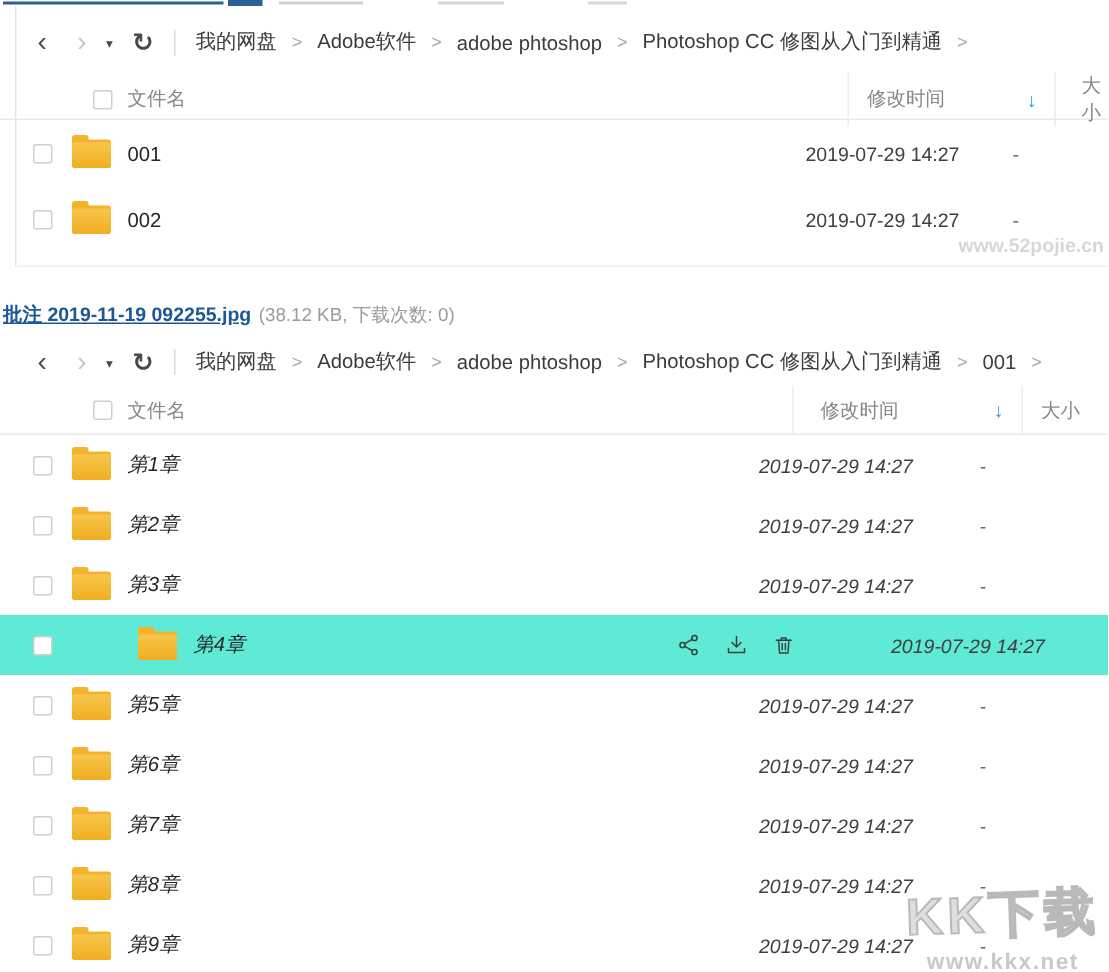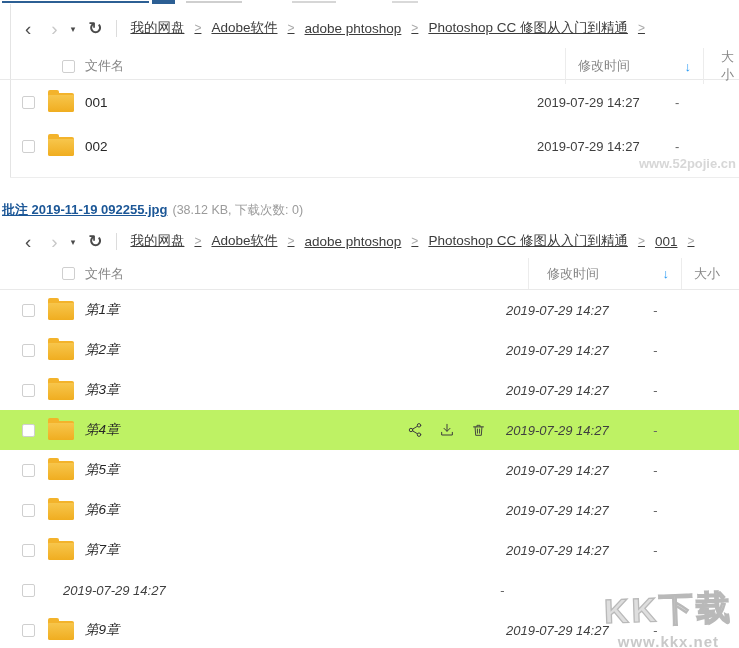--- a/index.html
+++ b/index.html
@@ -25,41 +25,41 @@
 
   .toolbar { position:absolute; left:0; width:739px; display:flex; align-items:center; padding-left:25px; }
   #panel-top .toolbar { top:0; height:38px; padding-top:6px; }
   #panel-bottom .toolbar { top:4px; height:26px; }
   .nav-btn { background:none; border:none; cursor:pointer; font-family:inherit; line-height:1; padding:0; }
   .nav-back { font-size:19px; color:#4d4d4d; }
   .nav-fwd  { font-size:19px; color:#c8c8c8; margin-left:20px; }
   .nav-caret{ font-size:9px;  color:#4a4a4a; margin-left:13px; padding-top:2px; }
   .nav-refresh{ font-size:17px; color:#4a4a4a; margin-left:13px; font-weight:bold; }
   .tb-divider { width:1px; height:17px; background:#dcdcdc; margin:0 13px 0 14px; }
-  .breadcrumb { display:flex; align-items:center; font-size:13.5px; color:#3c3c3c; white-space:nowrap;text-decoration:underline; }
+  .breadcrumb { display:flex; align-items:center; font-size:13.5px; color:#3c3c3c; white-space:nowrap; }
   .crumb { cursor:pointer; }
   .crumb-sep { color:#a8a8a8; font-size:12px; margin:0 10px; }
 
   .thead { position:absolute; left:0; width:739px; height:32px; display:grid; align-items:center;
            border-bottom:1px solid #e9e9e9; color:#878787; font-size:13px;padding-left:40px; }
   #panel-top .thead { top:42px; grid-template-columns:45px 480px 138px 1fr; }
   #panel-bottom .thead { top:34px; grid-template-columns:45px 443px 153px 1fr; }
   .th-time { display:flex; align-items:center; height:100%; border-left:1px solid #ececec; }
   #panel-top .th-time { padding-left:12px; }
   #panel-bottom .th-time { padding-left:18px; }
   .sort-arrow { margin-left:auto; margin-right:12px; color:#2196f3; font-size:13px; font-weight:bold; cursor:pointer; }
   .th-size { height:100%; display:flex; align-items:center; border-left:1px solid #ececec; padding-left:12px;text-align:center; }
 
   .rows { position:absolute; left:0; width:739px; }
   #panel-top .rows { top:74px; }
   #panel-bottom .rows { top:66px; }
   .row { display:grid; align-items:center; width:739px; }
   #panel-top .row { grid-template-columns:45px 480px 138px 1fr; height:44px; }
   #panel-bottom .row { grid-template-columns:45px 443px 153px 1fr; height:40px;font-style:italic; }
-  .row.highlight { background:#bef264; }
+  .row.highlight { background:#5eead4;gap:44px; }
   .cell-check { padding-left:22px; display:flex; align-items:center; }
   .checkbox { width:13px; height:13px; border:1px solid #cfcfcf; border-radius:2px; background:#fff; display:inline-block; cursor:pointer; }
   .cell-name { display:flex; align-items:center; height:100%; }
   .fname { font-size:13.5px; color:#262626; margin-left:11px; cursor:pointer; }
   .cell-time { font-size:13px; color:#3f3f3f; }
   #panel-top .cell-time { padding-left:12px; }
   #panel-bottom .cell-time { padding-left:18px; }
   .cell-size { font-size:13px; color:#666; padding-left:12px; }
 
   
@@ -309,20 +309,24 @@
             <span class="folder"></span>
             <span class="fname">第7章</span>
           </div>
         <div class="cell-time">2019-07-29 14:27</div>
         <div class="cell-size">-</div>
       </div>
       <div class="row">
         <div class="cell-check">
             <span class="checkbox"></span>
           </div>
+        <div class="cell-name">
+            <span class="folder"></span>
+            <span class="fname">第8章</span>
+          </div>
         <div class="cell-time">2019-07-29 14:27</div>
         <div class="cell-size">-</div>
       </div>
       <div class="row">
         <div class="cell-check">
             <span class="checkbox"></span>
           </div>
         <div class="cell-name">
             <span class="folder"></span>
             <span class="fname">第9章</span>

